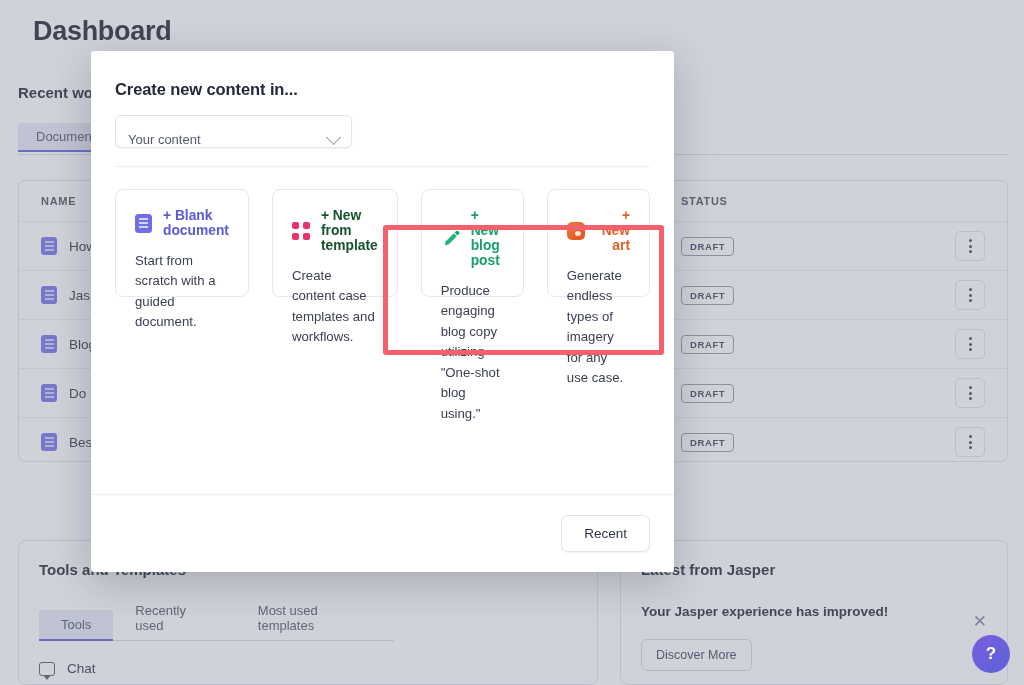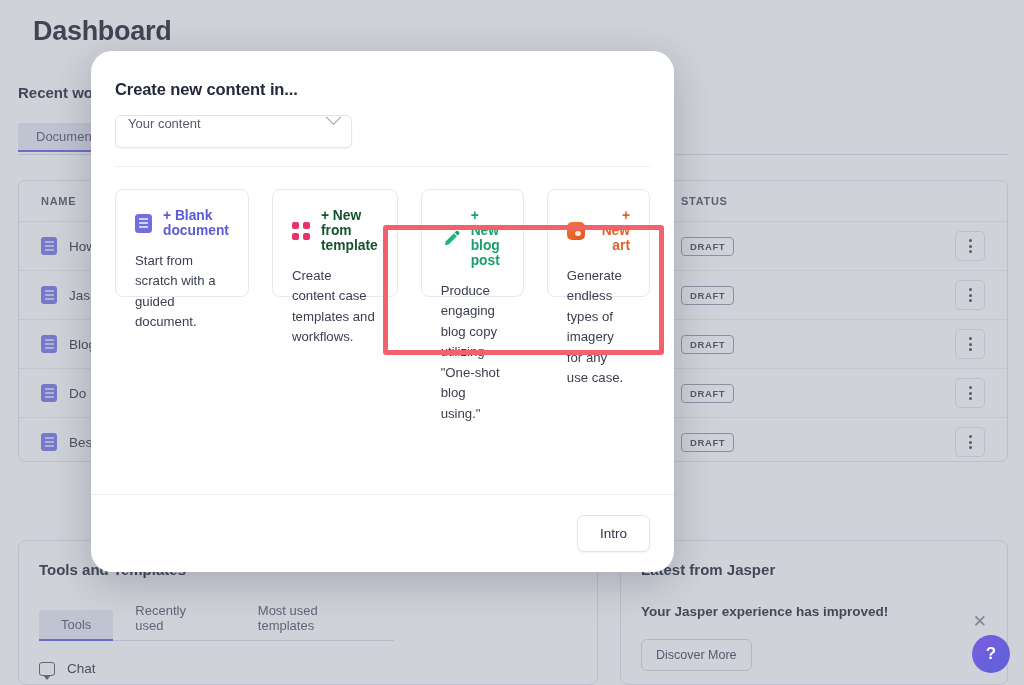--- a/index.html
+++ b/index.html
@@ -168,36 +168,36 @@
     z-index: 10;
   }
   #bg-content { filter: blur(0.35px); }
 
   
   #modal {
     position: absolute;
     left: 91px; top: 51px;
     width: 583px; height: 521px;
     background: #ffffff;
-    border-radius: 21px;
+    border-radius: 3px;
     box-shadow: 0 10px 40px rgba(20,24,40,0.22);
     z-index: 20;
     display: flex; flex-direction: column;
   }
   .modal-head { padding: 29px 24px 0 24px; }
   .modal-title {
     font-size: 16.5px; font-weight: bold; color: #23283a;
     letter-spacing: -0.1px;
   }
   .select-box {
     margin-top: 16px;
     width: 237px; height: 33px;
     border: 1px solid #e1e4ec; border-radius: 6px;
     background: #fff;
-    display: flex; align-items: flex-start; padding: 0 12px;
+    display: flex; align-items: flex-end; padding: 0 12px;
     box-shadow: 0 1px 2px rgba(20,24,40,0.05);
   }
   .select-value { flex: 1; font-size: 13px; color: #555b6b; }
   .chev {
     width: 11px; height: 11px;
     border-right: 1.6px solid #9aa0ae;
     border-bottom: 1.6px solid #9aa0ae;
     transform: rotate(45deg) translate(-3px,-3px);
   }
   .modal-desc {
@@ -474,17 +474,17 @@
     <div class="card">
       <div class="card-head c-art">
         <span class="ic-art"></span>
         <span>+ New art</span>
       </div>
       <div class="card-body">Generate endless types of imagery for any use case.</div>
     </div>
   </div>
 
   <div class="modal-foot">
-    <button class="cancel-btn">Intro</button>
+    <button class="cancel-btn">Recent</button>
   </div>
 </div>
 
 <div id="highlight"></div>
 
 </body></html>

